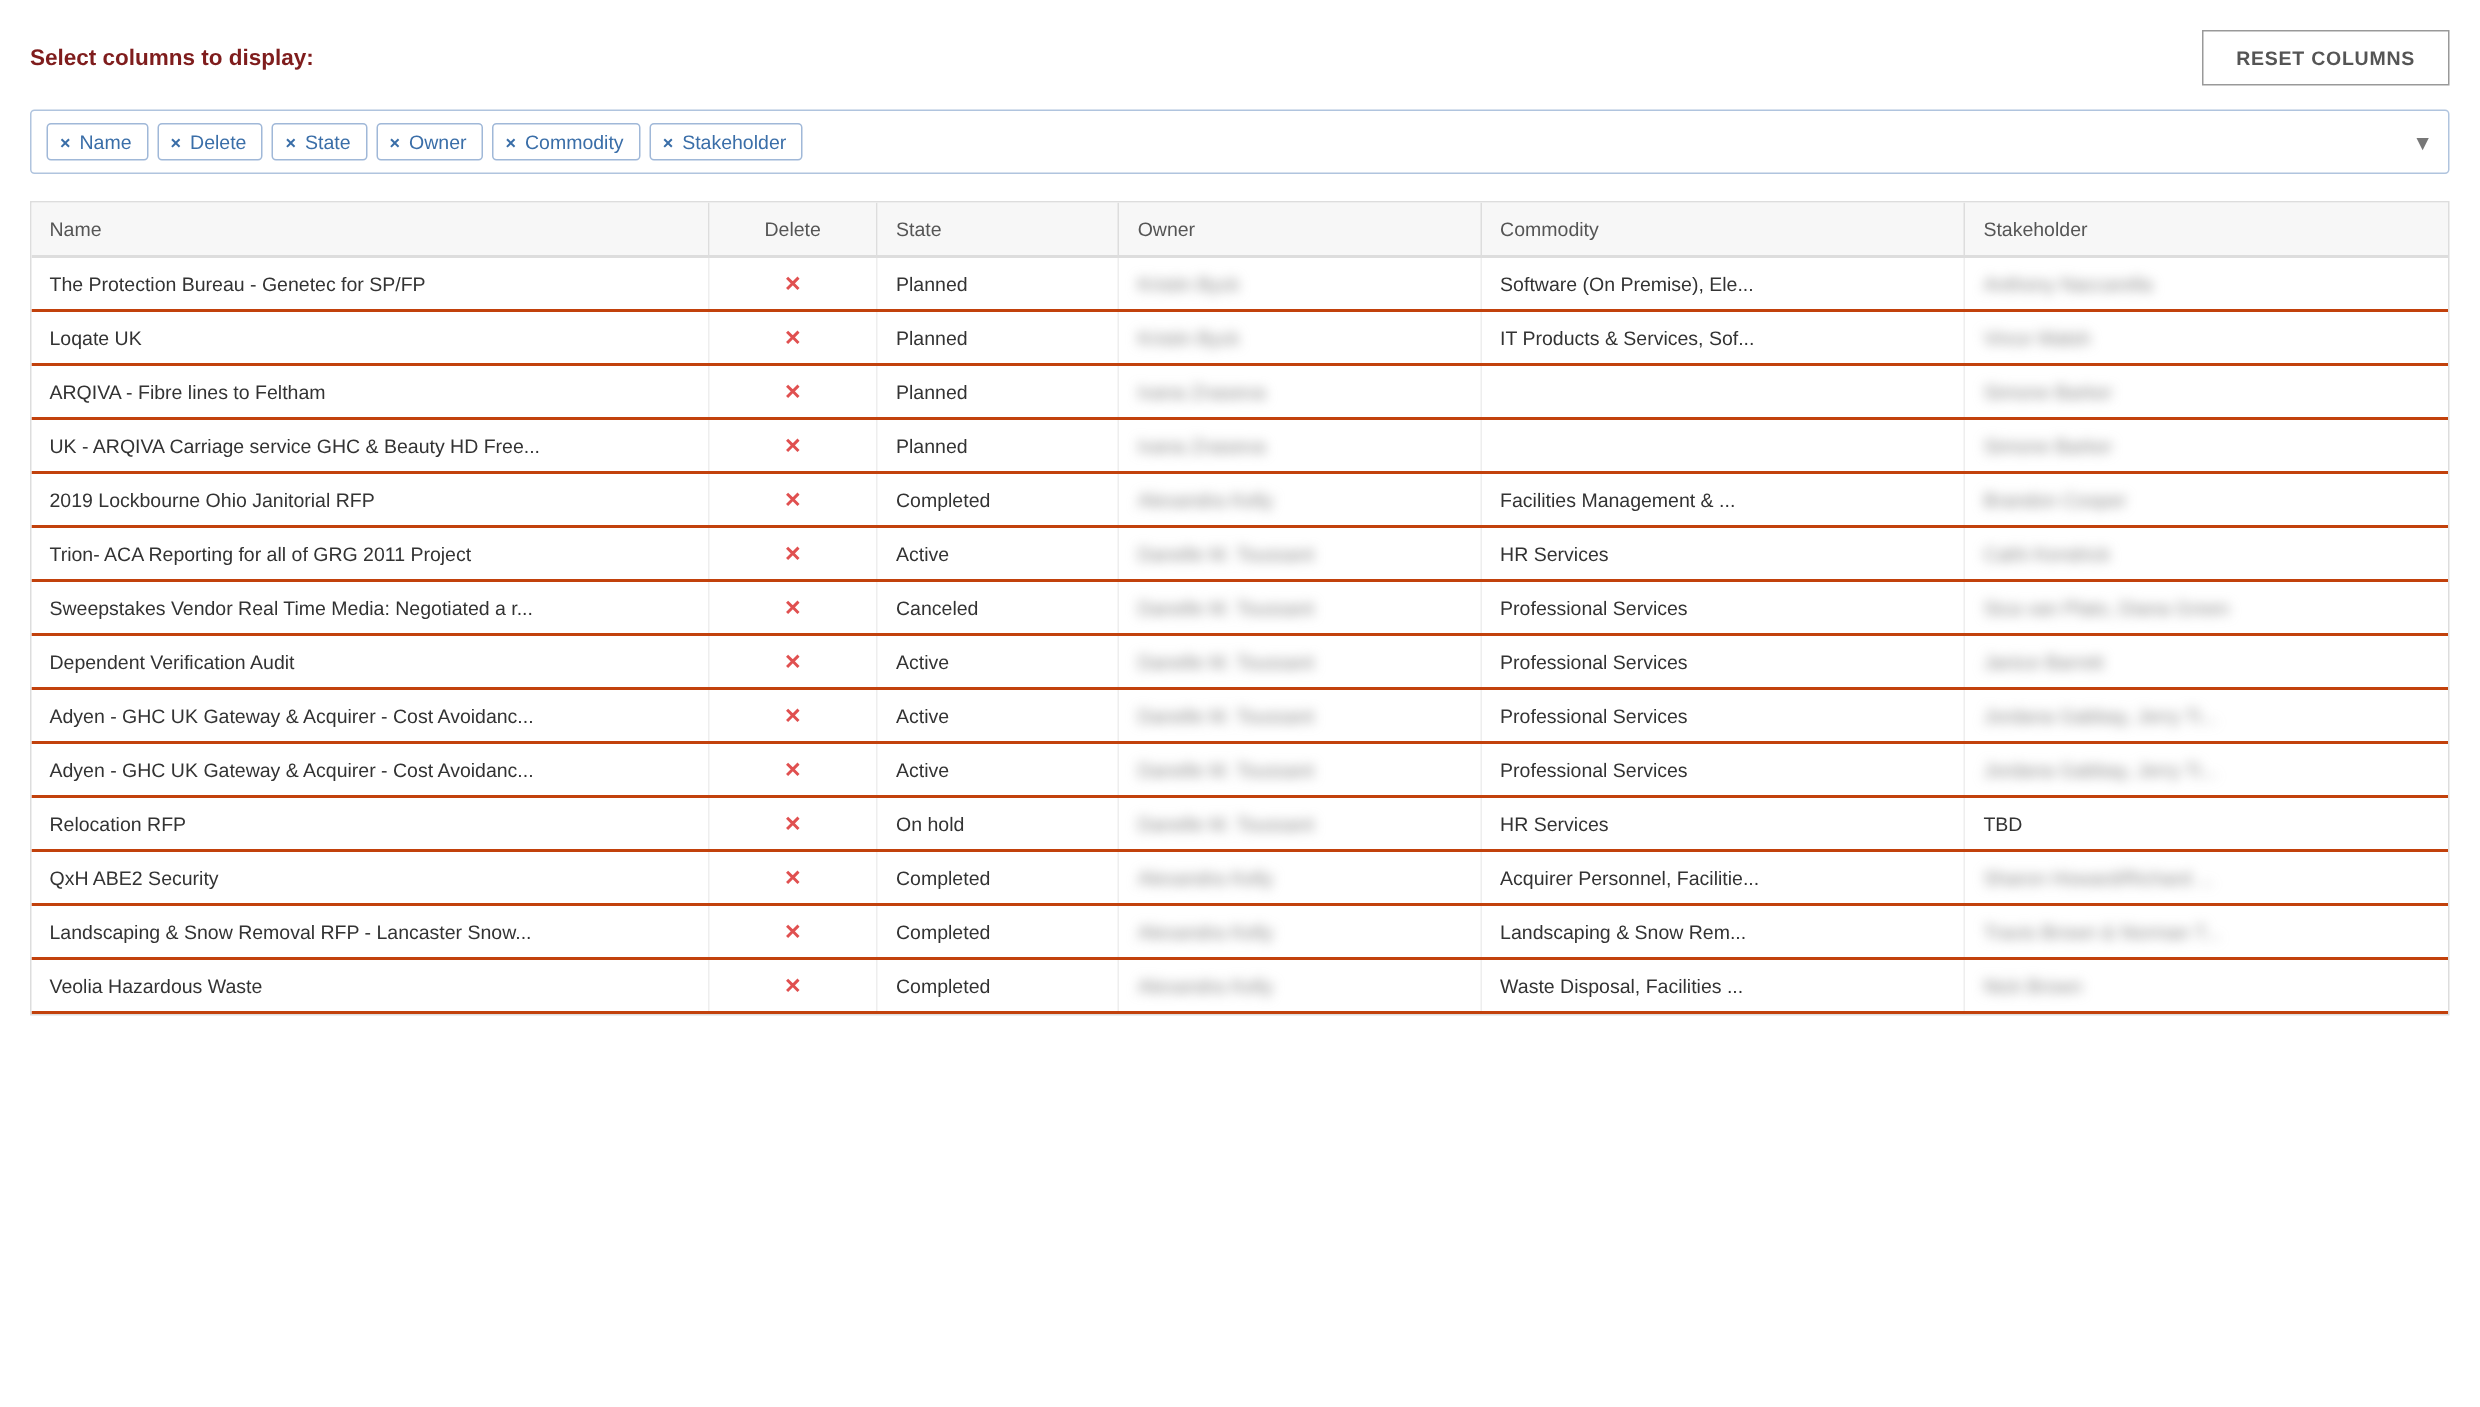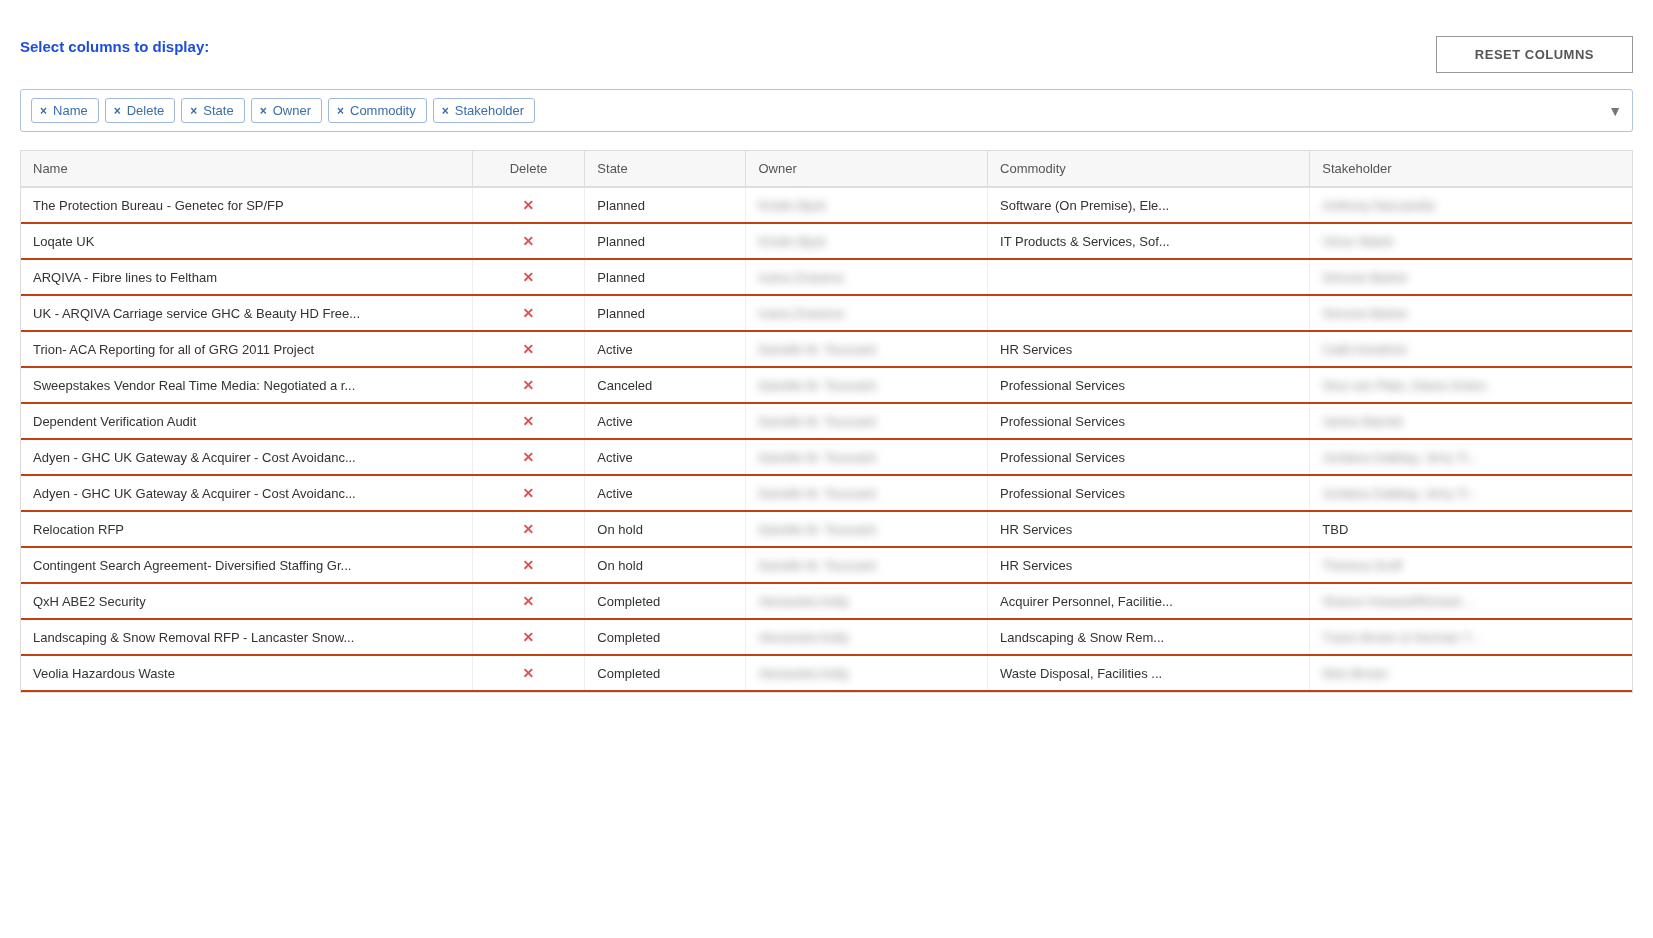--- a/index.html
+++ b/index.html
@@ -15,32 +15,31 @@
     }
     .top-bar {
       display: flex;
       align-items: center;
       justify-content: space-between;
       margin-bottom: 16px;
     }
     .select-columns-label {
       font-size: 15px;
       font-weight: bold;
-      color: #1d4ed8;
+      color: #7f1d1d;
     }
     .reset-btn {
       border: 1px solid #999;
       background: #fff;
-      padding: 10px 38px;
+      padding: 10px 22px;
       font-size: 13px;
       color: #555;
       cursor: pointer;
       letter-spacing: 0.5px;
       font-weight: 600;
-      margin-top: 16px;
     }
 
     .column-tags {
       display: flex;
       align-items: center;
       flex-wrap: wrap;
       gap: 6px;
       border: 1px solid #b0c4de;
       border-radius: 3px;
       padding: 8px 10px;
@@ -212,20 +211,28 @@
           </tr>
           <tr>
             <td class="col-name" title="UK - ARQIVA Carriage service GHC &amp; Beauty HD Free...">UK - ARQIVA Carriage service GHC &amp; Beauty HD Free...</td>
             <td class="col-delete" style="text-align: center;"><span class="delete-icon">✕</span></td>
             <td class="col-state">Planned</td>
             <td class="col-owner blurred">Ivana Znaseva</td>
             <td class="col-commodity"></td>
             <td class="col-stakeholder blurred">Simone Barker</td>
           </tr>
           <tr>
+            <td class="col-name" title="2019 Lockbourne Ohio Janitorial RFP">2019 Lockbourne Ohio Janitorial RFP</td>
+            <td class="col-delete" style="text-align: center;"><span class="delete-icon">✕</span></td>
+            <td class="col-state">Completed</td>
+            <td class="col-owner blurred">Alexandra Kelly</td>
+            <td class="col-commodity">Facilities Management &amp; ...</td>
+            <td class="col-stakeholder blurred">Brandon Cooper</td>
+          </tr>
+          <tr>
             <td class="col-name" title="Trion- ACA Reporting for all of GRG 2019 Project">Trion- ACA Reporting for all of GRG 2011 Project</td>
             <td class="col-delete" style="text-align: center;"><span class="delete-icon">✕</span></td>
             <td class="col-state">Active</td>
             <td class="col-owner blurred">Danelle M. Toussant</td>
             <td class="col-commodity">HR Services</td>
             <td class="col-stakeholder blurred">Cathi Kendrick</td>
           </tr>
           <tr>
             <td class="col-name" title="Sweepstakes Vendor Real Time Media: Negotiated a r...">Sweepstakes Vendor Real Time Media: Negotiated a r...</td>
             <td class="col-delete" style="text-align: center;"><span class="delete-icon">✕</span></td>
@@ -258,28 +265,20 @@
             <td class="col-commodity">Professional Services</td>
             <td class="col-stakeholder blurred">Jordana Gabbay, Jerry Ti...</td>
           </tr>
           <tr>
             <td class="col-name" title="Relocation RFP">Relocation RFP</td>
             <td class="col-delete" style="text-align: center;"><span class="delete-icon">✕</span></td>
             <td class="col-state">On hold</td>
             <td class="col-owner blurred">Danelle M. Toussant</td>
             <td class="col-commodity">HR Services</td>
             <td class="col-stakeholder">TBD</td>
-          </tr>
-          <tr>
-            <td class="col-name" title="Contingent Search Agreement- Diversified Staffing Gr...">Contingent Search Agreement- Diversified Staffing Gr...</td>
-            <td class="col-delete" style="text-align: center;"><span class="delete-icon">✕</span></td>
-            <td class="col-state">On hold</td>
-            <td class="col-owner blurred">Danelle M. Toussant</td>
-            <td class="col-commodity">HR Services</td>
-            <td class="col-stakeholder blurred">Theresa Groff</td>
           </tr>
           <tr>
             <td class="col-name" title="QxH ABE2 Security">QxH ABE2 Security</td>
             <td class="col-delete" style="text-align: center;"><span class="delete-icon">✕</span></td>
             <td class="col-state">Completed</td>
             <td class="col-owner blurred">Alexandra Kelly</td>
             <td class="col-commodity">Acquirer Personnel, Facilitie...</td>
             <td class="col-stakeholder blurred">Sharon Howard/Richard ...</td>
           </tr>
           <tr>

